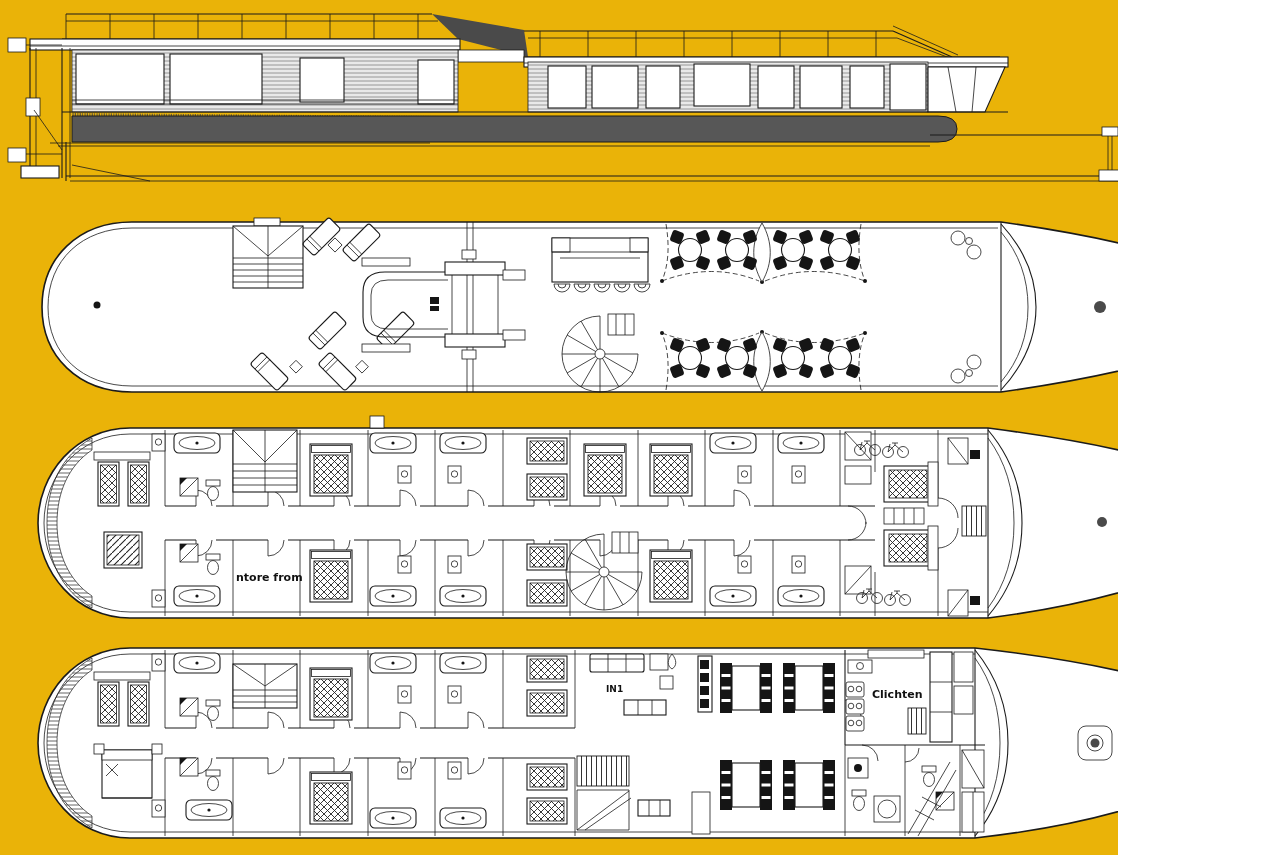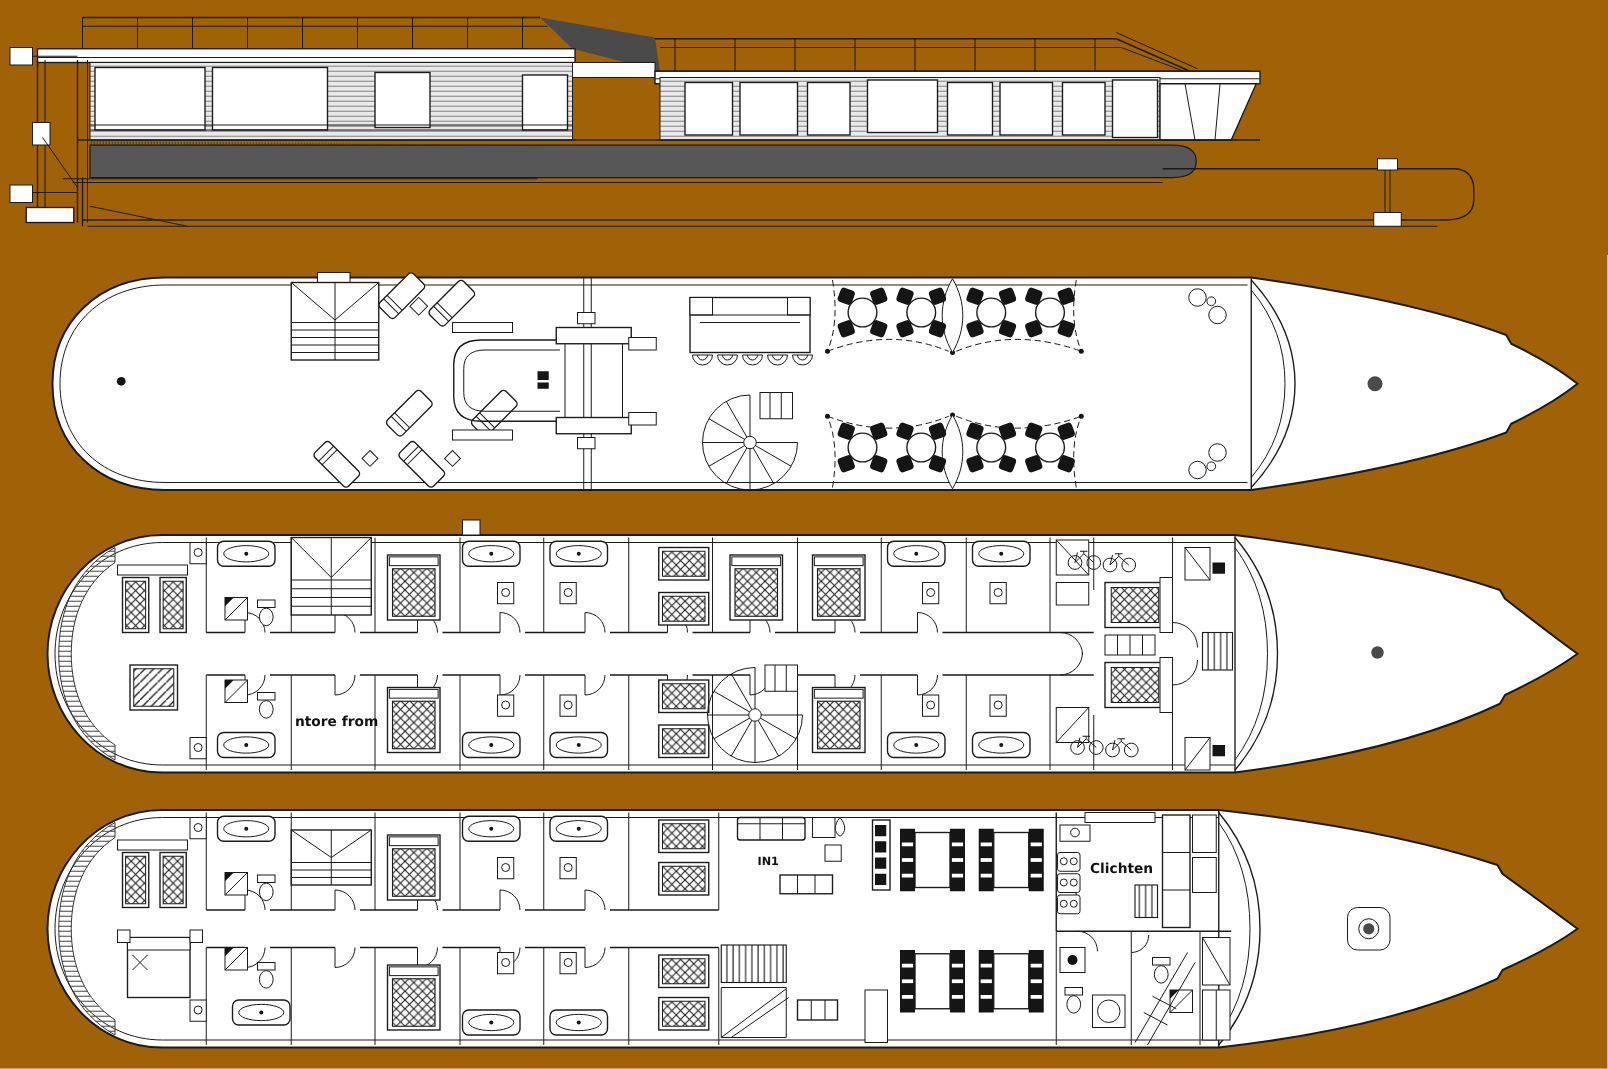--- a/index.html
+++ b/index.html
@@ -1,16 +1,16 @@
 <!DOCTYPE html>
 <html><head>
 <meta charset="utf-8">
 <style>
   html,body{margin:0;padding:0;background:#ffffff}
-  .stage{width:1286px;height:855px;position:relative;background:#a16207;overflow:hidden}
+  .stage{width:1118px;height:855px;position:relative;background:#eab308;overflow:hidden}
   svg{display:block}
   .o  {stroke:#1b1b1b;stroke-width:1.6;fill:#fff}
   .ln {stroke:#1b1b1b;stroke-width:1.1;fill:none}
   .lnt{stroke:#1b1b1b;stroke-width:.8;fill:none}
   .fw {fill:#fff;stroke:#1b1b1b;stroke-width:1.1}
   .fwt{fill:#fff;stroke:#1b1b1b;stroke-width:.8}
   .fb {fill:#151515;stroke:none}
   .dash{stroke-dasharray:5 3}
   .lbl{font:bold 11px "DejaVu Sans",sans-serif;fill:#111}
   .sm {font:bold 9px "DejaVu Sans",sans-serif;fill:#111}

